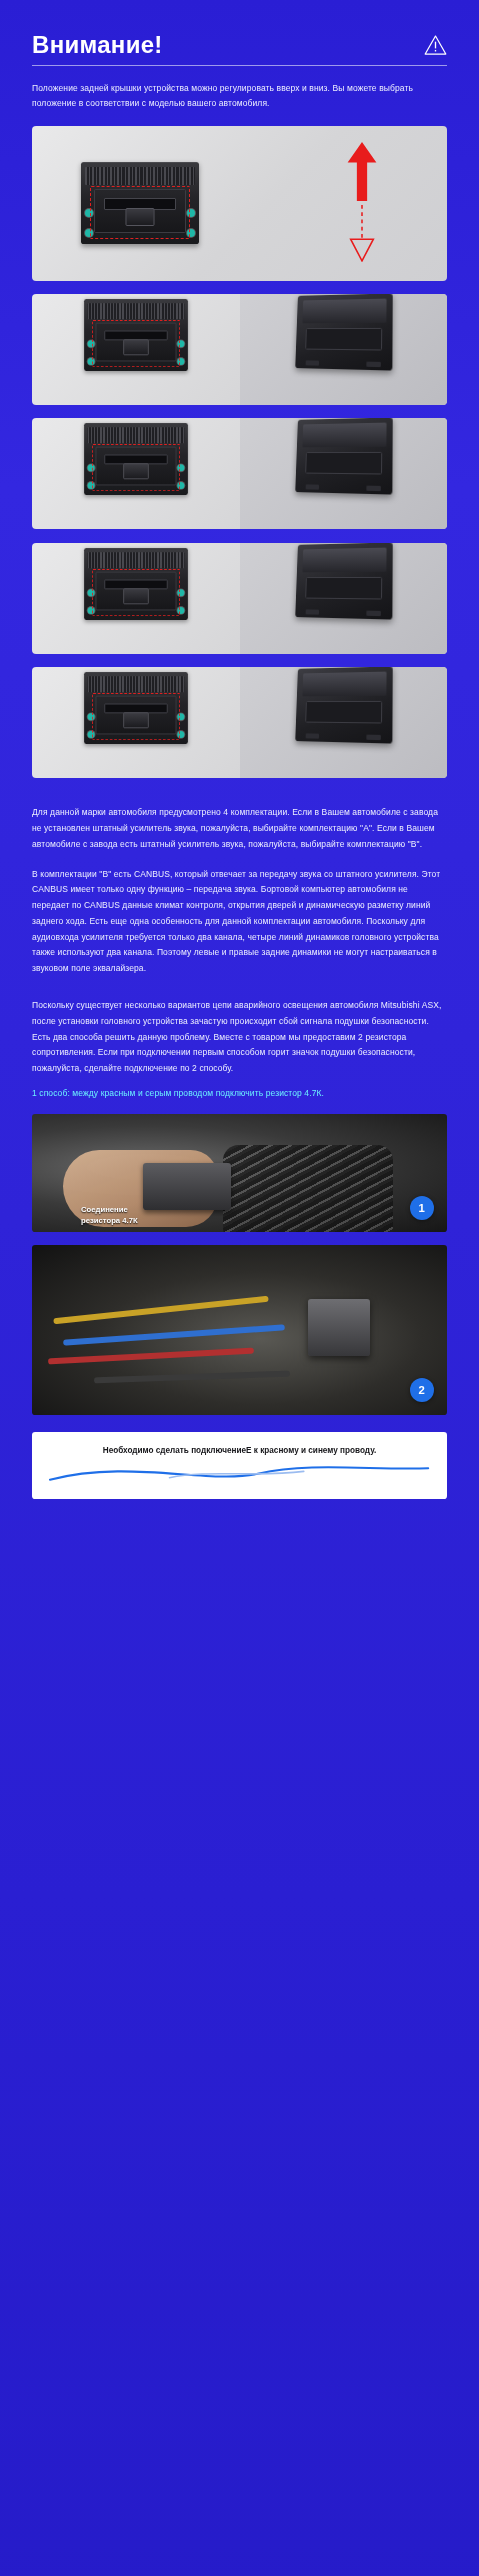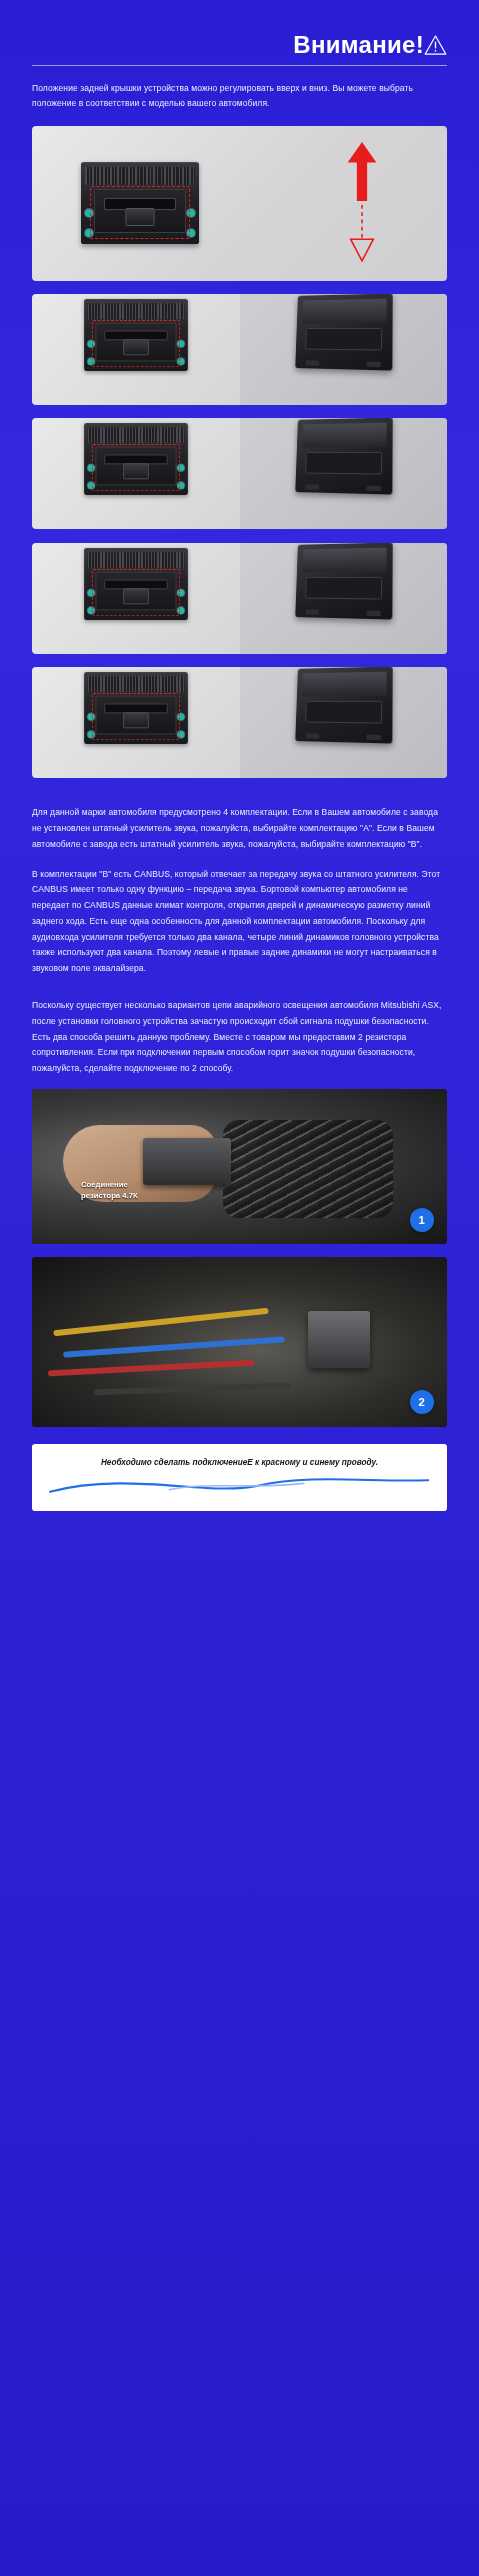--- a/index.html
+++ b/index.html
@@ -20,21 +20,21 @@
     padding: 0 0 20.6px 0;
     position: relative;
     overflow: hidden;
   }
 
   
   .header {
     padding: 32px 32px 0 32px;
     display: flex;
     align-items: flex-start;
-    justify-content: flex-end;
+    justify-content: space-between;
   }
   .header-title {
     font-size: 24px;
     font-weight: bold;
     letter-spacing: 0.3px;
     line-height: 1.05;
   }
   .warn-icon {
     margin-top: 3.1px;
     width: 23px;
@@ -207,21 +207,21 @@
   .arrow-dn { bottom: 2.1px; }
 
   
   .photo {
     margin: 12.4px 32px 0 32px;
     border-radius: 3.1px;
     position: relative;
     overflow: hidden;
   }
   .photo-1 {
-    height: 155px;
+    height: 118px;
     background:
       radial-gradient(ellipse at 28% 45%, #6b6b6b 0%, #3a3a3a 45%, #161616 100%),
       linear-gradient(180deg, #2a2a2a, #0d0d0d);
   }
   .photo-2 {
     height: 170px;
     background:
       radial-gradient(ellipse at 55% 55%, #5a5954 0%, #2e2d2a 50%, #121212 100%),
       linear-gradient(180deg, #20201e, #0b0b0b);
   }
@@ -300,21 +300,20 @@
     background: #ffffff;
     border-radius: 3.1px;
     padding: 11.3px 13.4px 13.4px 13.4px;
     color: #16161a;
     text-align: center;
   }
   .note-text {
     font-size: 8.2px;
     line-height: 1.6;
     font-weight: bold;
-    font-style: italic;
   }
   .note-curve {
     margin-top: 5.2px;
     height: 24px;
   }
 </style>
 </head>
 <body>
 
 <div class="page">
@@ -465,20 +464,21 @@
         <div class="foot l"></div>
           <div class="foot r"></div>
       </div>
     </div>
   </div>
 
   <div class="para" style="margin-top:27px;">Для данной марки автомобиля предусмотрено 4 комплектации. Если в Вашем автомобиле с завода не установлен штатный усилитель звука, пожалуйста, выбирайте комплектацию "А". Если в Вашем автомобиле с завода есть штатный усилитель звука, пожалуйста, выбирайте комплектацию "В".</div>
   <div class="para">В комплектации "В" есть CANBUS, который отвечает за передачу звука со штатного усилителя. Этот CANBUS имеет только одну функцию – передача звука. Бортовой компьютер автомобиля не передает по CANBUS данные климат контроля, открытия дверей и динамическую разметку линий заднего хода. Есть еще одна особенность для данной комплектации автомобиля. Поскольку для аудиовхода усилителя требуется только два канала, четыре линий динамиков головного устройства также используют два канала. Поэтому левые и правые задние динамики не могут настраиваться в звуковом поле эквалайзера.</div>
   <div class="para" style="margin-top:21.6px;">Поскольку существует несколько вариантов цепи аварийного освещения автомобиля Mitsubishi ASX, после установки головного устройства зачастую происходит сбой сигнала подушки безопасности. Есть два способа решить данную проблему. Вместе с товаром мы предоставим 2 резистора сопротивления. Если при подключении первым способом горит значок подушки безопасности, пожалуйста, сделайте подключение по 2 способу.</div>
 
+  <div class="para cyan small-gap">1 способ: между красным и серым проводом подключить резистор 4.7К.</div>
   <div class="photo photo-1">
     <div class="p1-wires"></div>
     <div class="p1-hand"></div>
     <div class="p1-conn"></div>
     <div class="p1-label" style="white-space:pre-line;">Соединение
 резистора 4.7К</div>
     <div class="badge">1</div>
   </div>
 
   <div class="photo photo-2">

